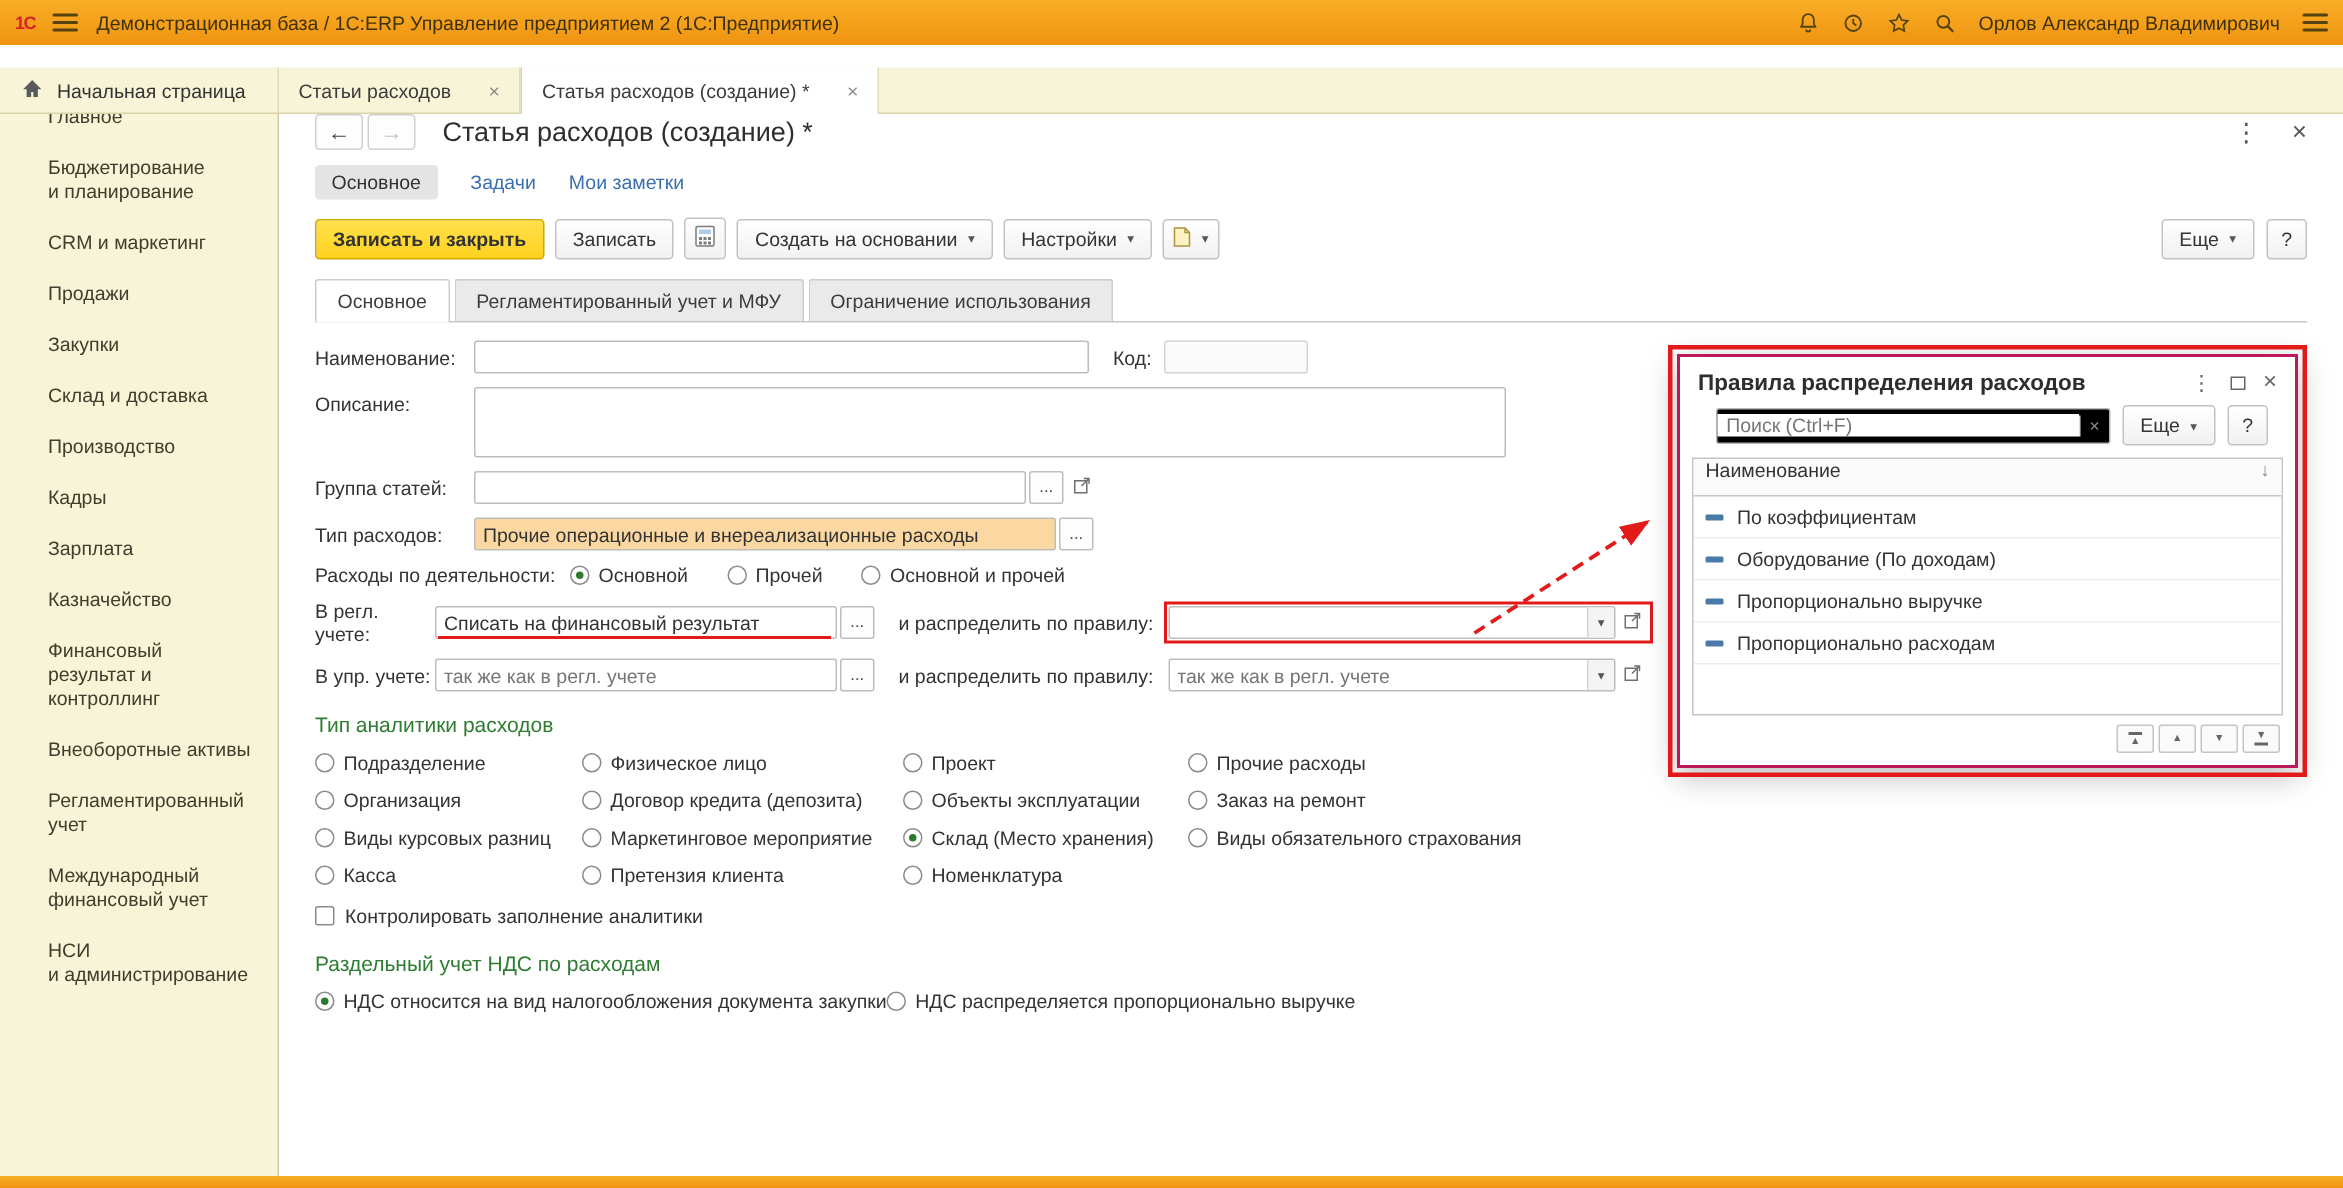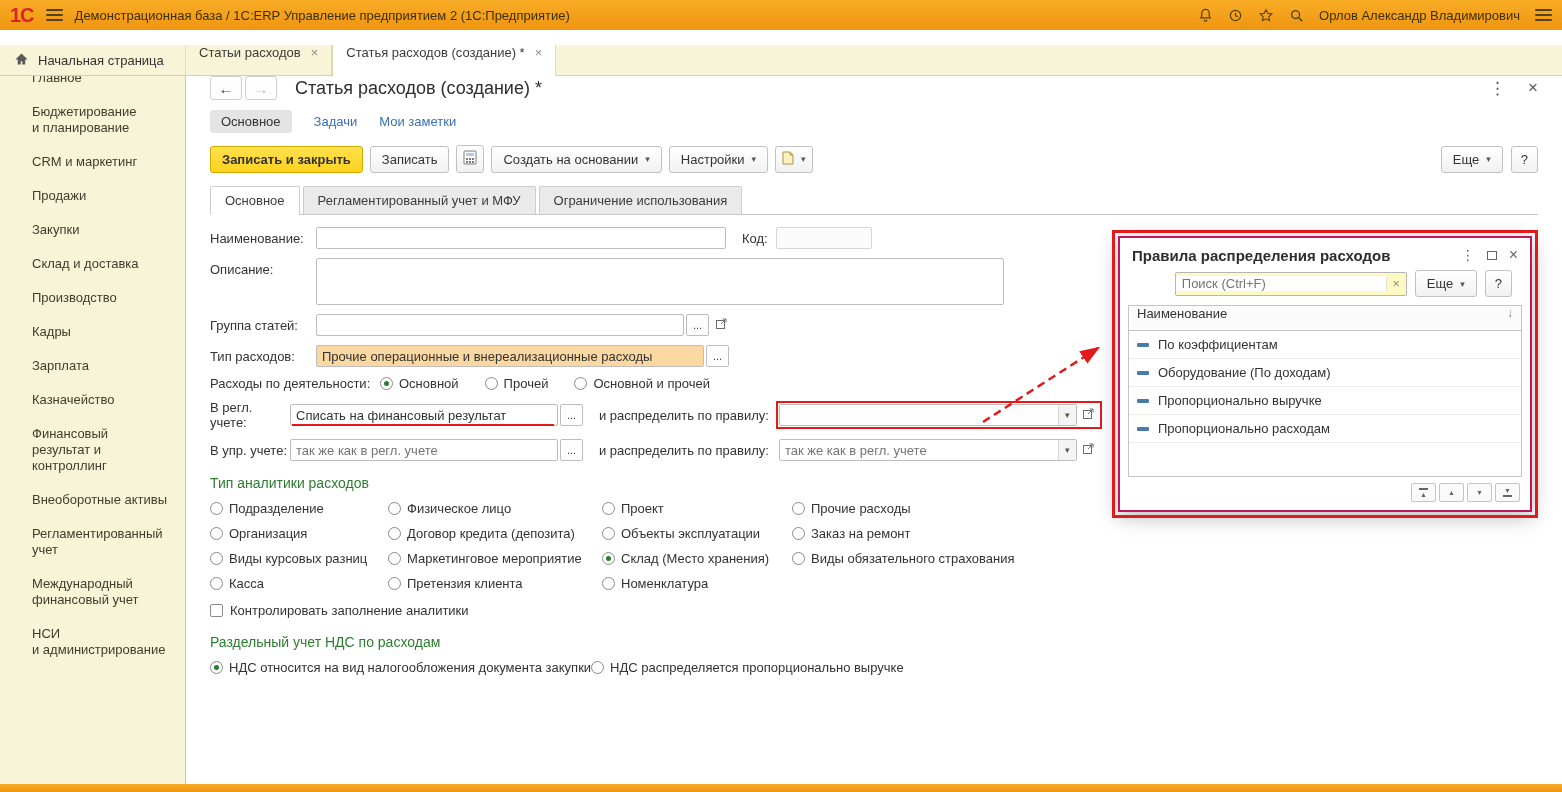--- a/index.html
+++ b/index.html
@@ -1,32 +1,32 @@
 <!DOCTYPE html>
 <html><head>
 <meta charset="utf-8">
 <style>
   *{margin:0;padding:0;box-sizing:border-box}
   html,body{width:1562px;height:792px}
   body{position:relative;font-family:"Liberation Sans",sans-serif;font-size:13px;color:#333;background:#fff;overflow:hidden}
 
   
   .topbar{position:absolute;left:0;top:0;width:100%;height:30px;background:linear-gradient(#f9ad27,#ef9410);display:flex;align-items:center;padding:0 10px;gap:12px;z-index:30}
-  .logo{color:#d8232a;font-weight:bold;font-size:20px;letter-spacing:-1px}
+  .logo{color:#d8232a;font-weight:bold;font-size:12px;letter-spacing:-1px}
   .hamburger{width:17px;height:12px;display:inline-flex;flex-direction:column;justify-content:space-between;cursor:pointer}
   .hamburger span{height:2px;background:#54430f;border-radius:1px}
   .topbar-title{color:#3e3009;font-size:13px}
   .topbar-right{margin-left:auto;display:flex;align-items:center;gap:15px}
   .tb-icon{display:inline-flex;align-items:center;cursor:pointer}
   .tb-user{color:#3e3009}
 
   
   .tabbar{position:absolute;left:0;top:45px;width:100%;height:31px;background:#f8f4d7;border-bottom:1px solid #d8d2ab;display:flex;align-items:stretch;z-index:20}
   .home-seg{width:186px;flex:none;display:flex;align-items:center;gap:9px;padding-left:14px;border-right:1px solid #e2dcb6;cursor:pointer}
-  .tab{display:flex;align-items:flex-start;gap:10px;padding:0 13px;border-right:1px solid #e2dcb6;color:#3b3b3b;cursor:pointer}
+  .tab{display:flex;align-items:center;gap:25px;padding:0 13px;border-right:1px solid #e2dcb6;color:#3b3b3b;cursor:pointer}
   .tab .tclose{color:#8a8a8a;font-size:13px;cursor:pointer}
   .tab.active{background:#fff;margin-bottom:-1px;border-left:1px solid #d8d2ab;z-index:21}
 
   
   .sidebar{position:absolute;left:0;top:61px;width:186px;bottom:8px;background:#f8f4d7;border-right:1px solid #d0cba6;overflow:hidden;z-index:10}
   .side-item{padding:9px 8px 9px 32px;color:#3f3d2c;line-height:16px;white-space:pre-line;cursor:pointer}
 
   .bottom-strip{position:absolute;left:0;bottom:0;width:100%;height:8px;background:linear-gradient(#f9ad27,#ef9410);z-index:30}
 
   
@@ -88,21 +88,21 @@
   .checkbox{display:inline-flex;align-items:center;gap:7px;margin-top:12px;cursor:pointer}
   .cbox{width:13px;height:13px;border:1px solid #8a8a8a;border-radius:2px;background:#fff;flex:none}
 
   
   .popup{position:absolute;left:1118px;top:236px;width:414px;height:276px;background:#fff;border:2px solid #be185d;box-shadow:0 5px 20px rgba(0,0,0,.28);outline:3px solid #e21a1a;outline-offset:3px;z-index:40;display:flex;flex-direction:column}
   .p-titlebar{display:flex;align-items:center;padding:8px 12px 4px 12px;gap:12px}
   .p-title{font-size:15px;font-weight:bold;color:#2e2e2e;flex:1}
   .p-ticon{color:#666;cursor:pointer;font-size:14px}
   .p-max{width:10px;height:9px;border:1px solid #666;display:inline-block;cursor:pointer}
   .p-controls{display:flex;align-items:center;justify-content:flex-end;gap:8px;padding:2px 18px 0 10px}
-  .search-box{display:flex;align-items:center;border:1px solid #b5b5b5;border-radius:2px;height:24px;width:232px;background:#fef9c3}
+  .search-box{display:flex;align-items:center;border:1px solid #b5b5b5;border-radius:2px;height:24px;width:263px;background:#000000}
   .search-box input{flex:1;border:none;outline:none;font:inherit;padding:0 6px;min-width:0}
   .search-clear{width:20px;color:#888;text-align:center;cursor:pointer;border-left:1px solid #e0e0e0;font-size:12px}
   .p-table{margin:8px 8px 0 8px;border:1px solid #c4c4c4;height:172px;overflow:hidden}
   .p-thead{display:flex;height:25px;padding:0 8px;border-bottom:1px solid #c4c4c4;background:#fbfbfb;cursor:pointer}
   .sort-arrow{margin-left:auto;color:#8a8a8a;font-size:12px}
   .p-row{display:flex;align-items:center;height:28px;padding:0 8px;border-bottom:1px solid #ededed;gap:9px;cursor:pointer}
   .row-dash{width:12px;height:4px;background:#4a7aa8;border-radius:1px;flex:none}
   .p-footer{display:flex;justify-content:flex-end;gap:3px;padding:6px 10px 0 0}
   .pnav{width:25px;height:19px;border:1px solid #c4c4c4;background:#fafafa;border-radius:2px;display:inline-flex;flex-direction:column;align-items:center;justify-content:center;cursor:pointer;color:#666;font-size:7px;line-height:7px;padding:0}
   .pnav .bar{width:9px;height:2px;background:#666;margin:1px 0}

